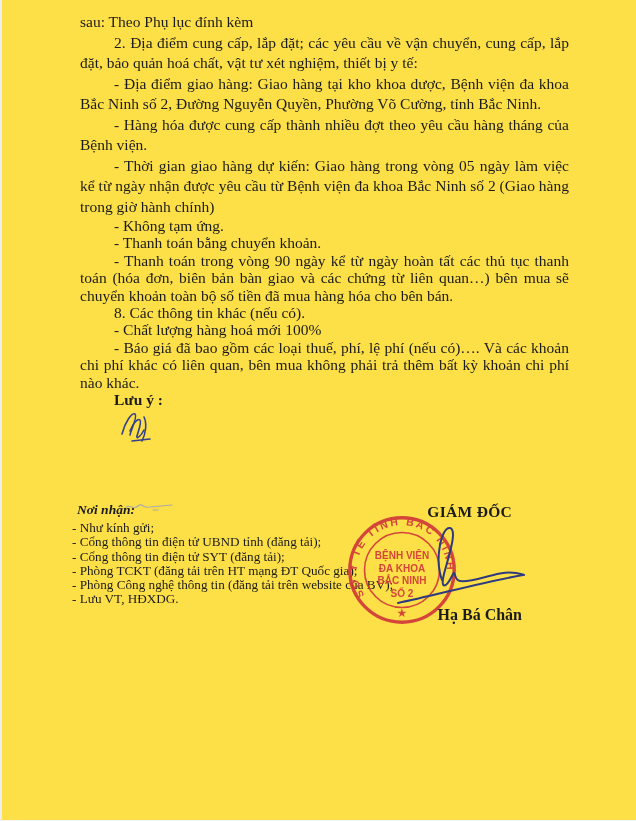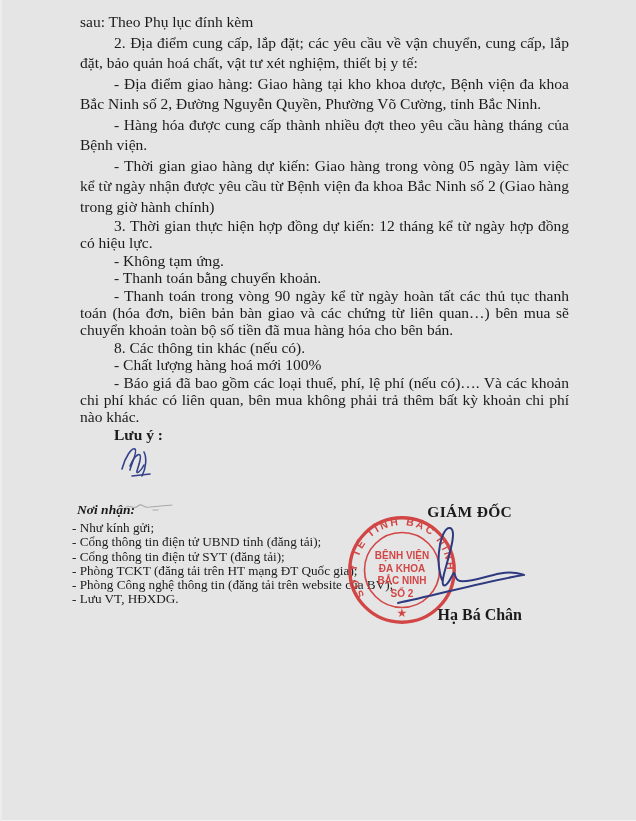--- a/index.html
+++ b/index.html
@@ -1,17 +1,17 @@
 <!DOCTYPE html>
 <html><head>
 <meta charset="utf-8">
 <style>
   html,body{margin:0;padding:0;background:#ffffff;}
   .page{
-    position:relative;width:636px;height:821px;background:#e5e5e5;overflow:hidden;
+    position:relative;width:636px;height:821px;background:#fde047;overflow:hidden;
     font-family:"Liberation Serif","DejaVu Serif",serif;color:#1b1b1b;
     box-shadow:inset 2px 0 0 #ededed, inset 0 -1px 0 #f3f3f3;
   }
   .doc{position:absolute;left:80px;top:12px;width:489px;font-size:15.5px;}
   .doc p{margin:0;}
   .ptA{line-height:20.5px;}
   .ptB{line-height:17.4px;}
   .ind{text-indent:34px;}
   .jst{text-align:justify;}
   .mt2{margin-top:2px;}
@@ -36,21 +36,20 @@
 <body>
 
 <div class="page">
 
   <div class="doc">
     <p class="ptA">sau: Theo Phụ lục đính kèm</p>
     <p class="ptA ind jst mt2">2. Địa điểm cung cấp, lắp đặt; các yêu cầu về vận chuyển, cung cấp, lắp đặt, bảo quản hoá chất, vật tư xét nghiệm, thiết bị y tế:</p>
     <p class="ptA ind jst mt7">- Địa điểm giao hàng: Giao hàng tại kho khoa dược, Bệnh viện đa khoa Bắc Ninh số 2, Đường Nguyễn Quyền, Phường Võ Cường, tỉnh Bắc Ninh.</p>
     <p class="ptA ind jst mt2">- Hàng hóa được cung cấp thành nhiều đợt theo yêu cầu hàng tháng của Bệnh viện.</p>
     <p class="ptA ind jst mt2">- Thời gian giao hàng dự kiến: Giao hàng trong vòng 05 ngày làm việc kể từ ngày nhận được yêu cầu từ Bệnh viện đa khoa Bắc Ninh số 2 (Giao hàng trong giờ hành chính)</p>
-    <p class="ptB ind jst mtn3">3. Thời gian thực hiện hợp đồng dự kiến: 12 tháng kể từ ngày hợp đồng có hiệu lực.</p>
     <p class="ptB ind">- Không tạm ứng.</p>
     <p class="ptB ind">- Thanh toán bằng chuyển khoản.</p>
     <p class="ptB ind jst">- Thanh toán trong vòng 90 ngày kể từ ngày hoàn tất các thủ tục thanh toán (hóa đơn, biên bản bàn giao và các chứng từ liên quan…) bên mua sẽ chuyển khoản toàn bộ số tiền đã mua hàng hóa cho bên bán.</p>
     <p class="ptB ind mt2">8. Các thông tin khác (nếu có).</p>
     <p class="ptB ind">- Chất lượng hàng hoá mới 100%</p>
     <p class="ptB ind jst">- Báo giá đã bao gồm các loại thuế, phí, lệ phí (nếu có)…. Và các khoản chi phí khác có liên quan, bên mua không phải trả thêm bất kỳ khoản chi phí nào khác.</p>
     <p class="ptB ind bold">Lưu ý :</p>
     <p class="ptB ind">
       <svg class="sig-inline" width="42" height="38" viewBox="0 0 42 38">
         <g fill="none" stroke="#33408a" stroke-width="1.6" stroke-linecap="round">

